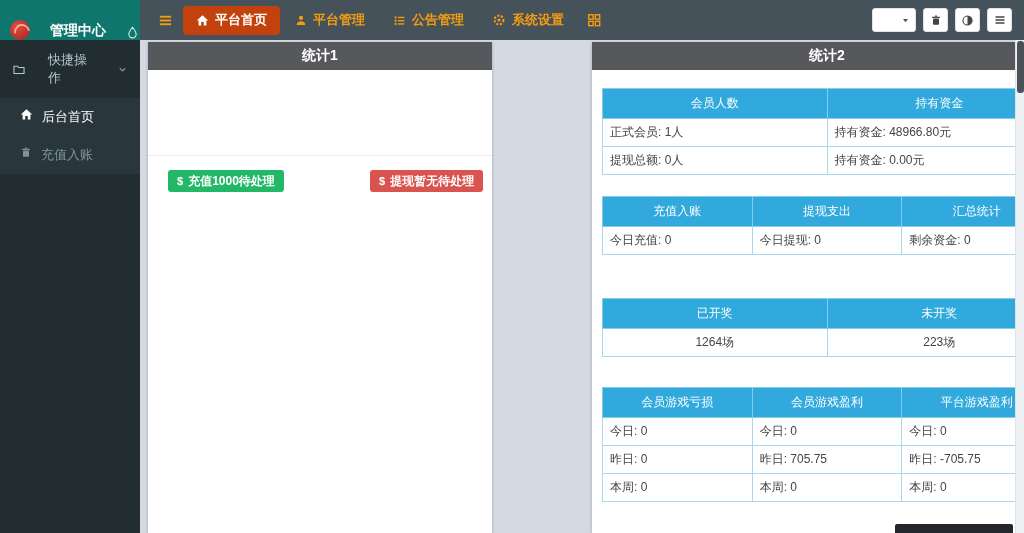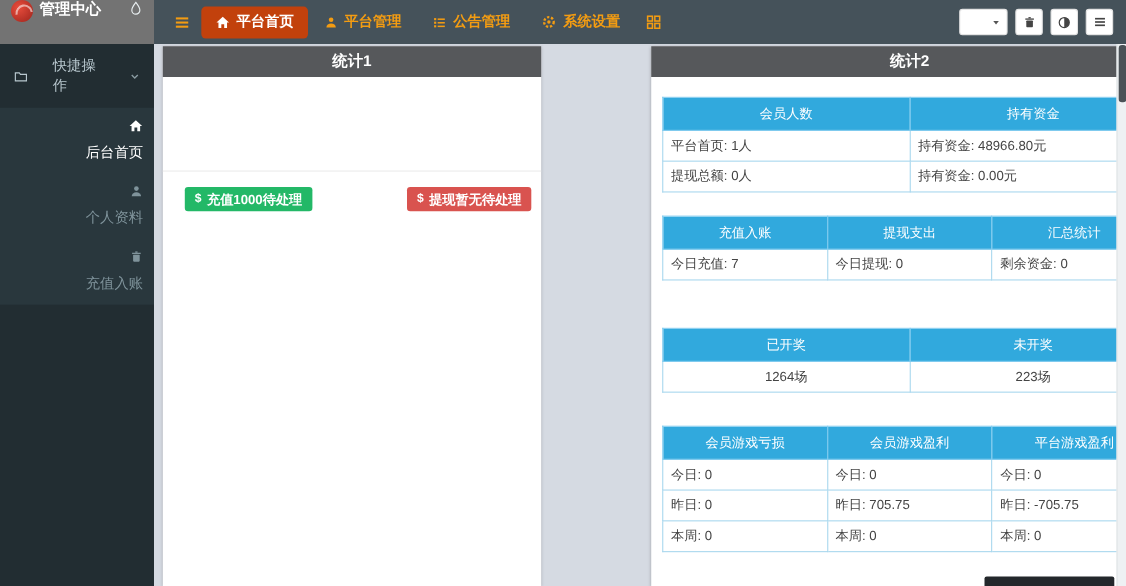--- a/index.html
+++ b/index.html
@@ -6,40 +6,40 @@
   html,body { width:1024px; height:533px; }
   body {
     position: relative; overflow: hidden;
     font-family: "Liberation Sans", "DejaVu Sans", sans-serif;
     background: #d5dae2;
   }
   svg { display:block; }
 
   
   .topbar { position:absolute; top:0; left:0; right:0; height:40px; background:#45525a; display:flex; align-items:center; z-index:10; }
-  .brand { width:140px; height:40px; background:#737373; display:flex; align-items:flex-start; padding:0 10px; gap:6px; flex-shrink:0; }
+  .brand { width:140px; height:40px; background:#0f766e; display:flex; align-items:flex-end; padding:0 10px; gap:20px; flex-shrink:0; }
   .logo-swirl { width:20px; height:20px; border-radius:50%; background:radial-gradient(circle at 35% 35%, #e74c3c, #9e241c); position:relative; flex-shrink:0; }
   .logo-swirl::after { content:""; position:absolute; left:4px; top:4px; width:12px; height:12px; border:2px solid rgba(255,255,255,.55); border-radius:50%; border-right-color:transparent; border-bottom-color:transparent; transform:rotate(35deg); }
   .brand-name { color:#fff; font-size:14px; font-weight:bold; white-space:nowrap; }
   .brand .droplet { margin-left:auto; color:#e8eef0; }
   .nav { display:flex; align-items:center; height:40px; padding-left:10px; gap:2px; }
   .hamburger { color:#f39c12; padding:0 8px; cursor:pointer; }
   .nav-btn { display:flex; align-items:center; gap:6px; height:29px; padding:0 13px; border-radius:4px; background:#c2410c; color:#fff; font-size:13px; font-weight:bold; border:none; cursor:pointer; margin:0 0; }
   .nav-link { display:flex; align-items:center; gap:6px; color:#f39c12; font-size:13px; font-weight:bold; padding:0 13px; cursor:pointer; text-decoration:none; }
   .nav-grid { color:#f39c12; padding:0 8px; cursor:pointer; }
   .topbar-right { margin-left:auto; display:flex; align-items:center; gap:7px; padding-right:12px; }
   .tb-select { width:44px; height:24px; background:#fff; border:1px solid #e3e3e3; border-radius:3px; display:flex; align-items:center; justify-content:flex-end; padding-right:5px; color:#555; cursor:pointer; }
   .tb-btn { width:25px; height:24px; background:#fff; border:1px solid #e3e3e3; border-radius:3px; display:flex; align-items:center; justify-content:center; color:#444; cursor:pointer; }
 
   
   .sidebar { position:absolute; top:40px; left:0; width:140px; bottom:0; background:#222d32; }
   .sidebar-header { display:flex; align-items:center; gap:22px; padding:11px 12px; color:#b8c7ce; font-size:13px; cursor:pointer; }
   .sidebar-header .chev { margin-left:auto; color:#8a9ba2; }
   .sidebar-menu { list-style:none; background:#29373d; }
-  .sidebar-item { display:flex; align-items:flex-end; gap:9px; padding:10px 10px 10px 20px; color:#7f939b; font-size:13px; cursor:pointer;flex-direction:column; }
+  .sidebar-item { display:flex; align-items:flex-start; gap:9px; padding:10px 10px 10px 20px; color:#7f939b; font-size:13px; cursor:pointer; }
   .sidebar-item.active { color:#ffffff; }
 
   
   .panel { position:absolute; top:42px; bottom:0; background:#fff; box-shadow:0 1px 3px rgba(0,0,0,.25); }
   .panel-1 { left:148px; width:344px; }
   .panel-2 { left:592px; width:470px; }
   .panel-header { height:28px; background:#56585b; color:#fff; font-size:14px; font-weight:bold; display:flex; align-items:center; justify-content:center; }
   .panel-body { position:relative; }
 
   .divider { margin-top:85px; border-top:1px solid #ececec; }
@@ -192,29 +192,20 @@
     </span>
   </div>
   <ul class="sidebar-menu">
     <li class="sidebar-item active">
       <span>
         <svg width="13" height="13" viewBox="0 0 16 16" fill="currentColor">
             <path d="M8 1.5 L15 8 H12.8 V14 H9.6 V9.8 H6.4 V14 H3.2 V8 H1 Z"></path>
           </svg>
       </span>
       <span>后台首页</span>
-    </li>
-    <li class="sidebar-item">
-      <span>
-        <svg width="12" height="12" viewBox="0 0 16 16" fill="currentColor">
-            <circle cx="8" cy="4.6" r="2.8"></circle>
-            <path d="M2.3 14 a5.7 5 0 0 1 11.4 0 Z"></path>
-          </svg>
-      </span>
-      <span>个人资料</span>
     </li>
     <li class="sidebar-item">
       <span>
         <svg width="12" height="13" viewBox="0 0 16 16" fill="currentColor">
             <rect x="4" y="5.4" width="8" height="8.4" rx="1"></rect>
             <rect x="2.8" y="3" width="10.4" height="1.6"></rect>
             <rect x="6.6" y="1.4" width="2.8" height="1.6"></rect>
           </svg>
       </span>
       <span>充值入账</span>
@@ -244,40 +235,40 @@
   <div class="tables-wrap">
     <table class="t1">
         <thead>
           <tr>
             <th>会员人数</th>
             <th>持有资金</th>
           </tr>
         </thead>
         <tbody>
           <tr>
-            <td>平台首页: 1人</td>
+            <td>正式会员: 1人</td>
             <td>持有资金: 48966.80元</td>
           </tr>
           <tr>
             <td>提现总额: 0人</td>
             <td>持有资金: 0.00元</td>
           </tr>
         </tbody>
       </table>
     <table class="t2">
         <thead>
           <tr>
             <th>充值入账</th>
             <th>提现支出</th>
             <th>汇总统计</th>
           </tr>
         </thead>
         <tbody>
           <tr>
-            <td>今日充值: 7</td>
+            <td>今日充值: 0</td>
             <td>今日提现: 0</td>
             <td>剩余资金: 0</td>
           </tr>
         </tbody>
       </table>
     <table class="t3">
         <thead>
           <tr>
             <th>已开奖</th>
             <th>未开奖</th>

